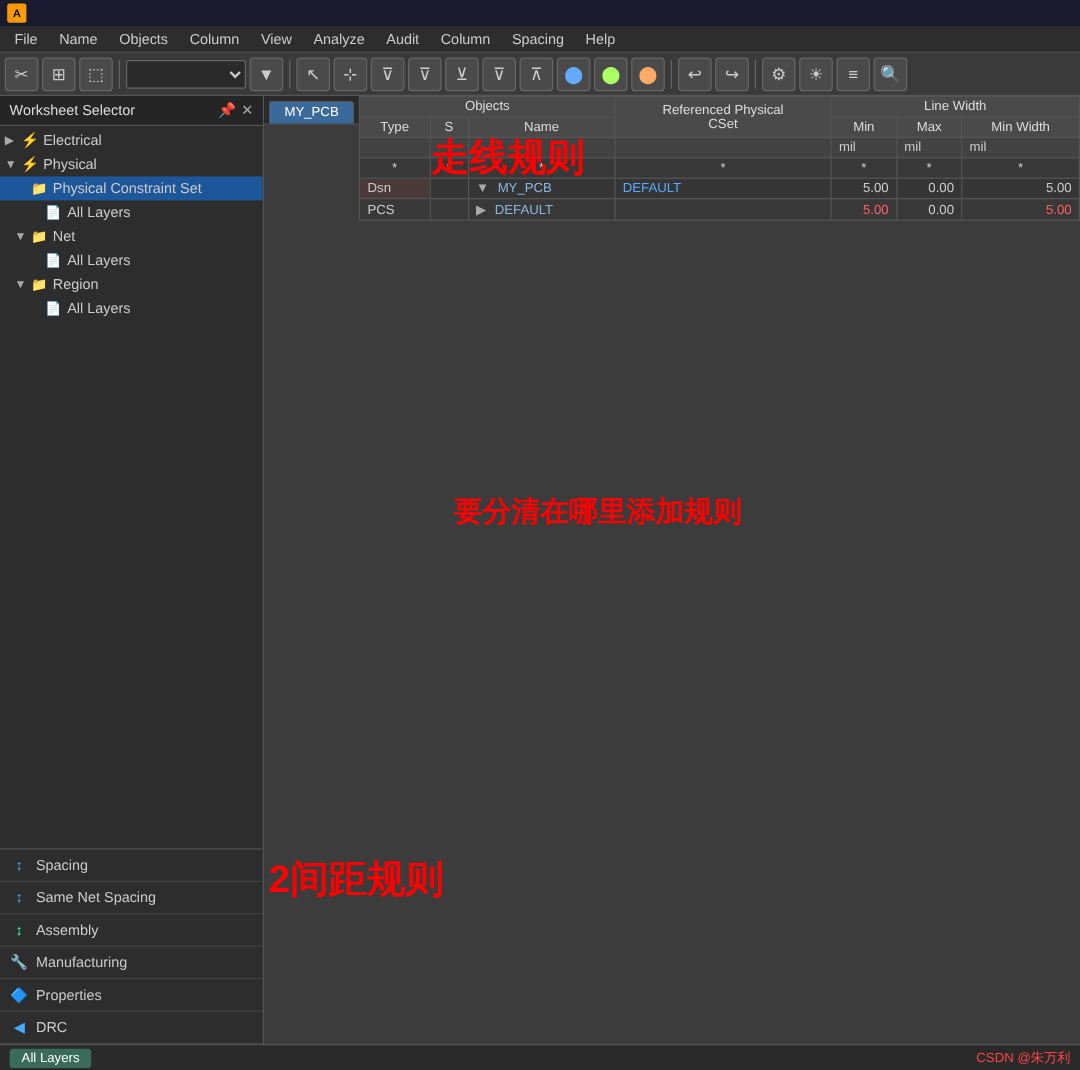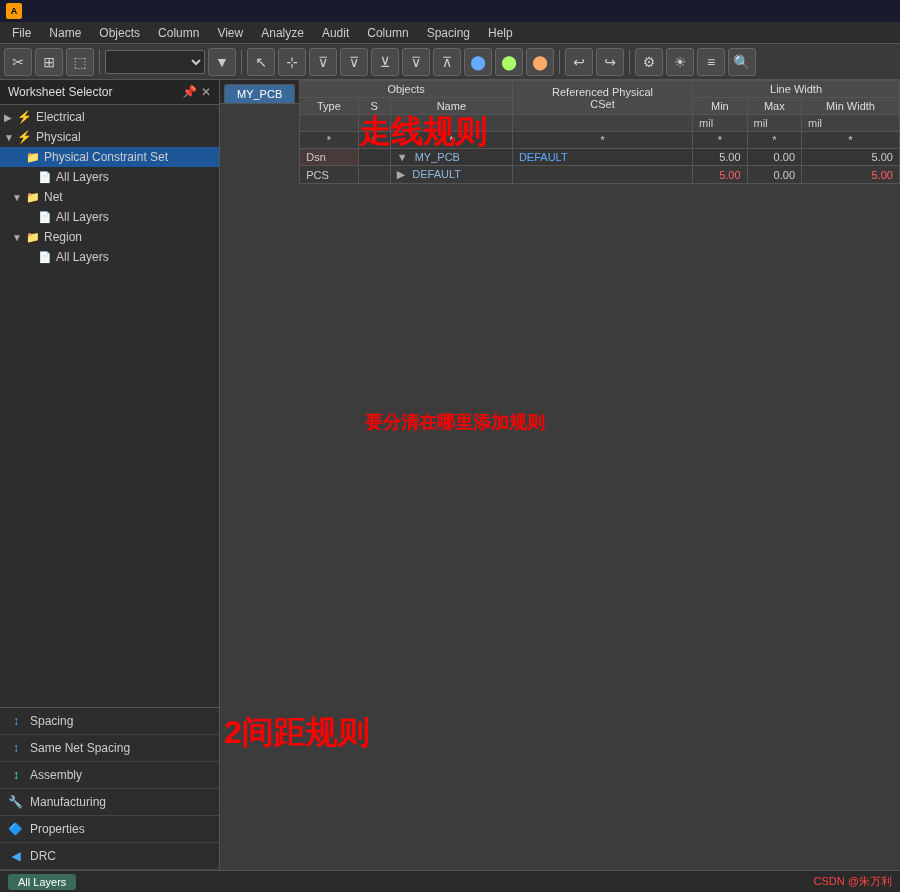--- a/index.html
+++ b/index.html
@@ -528,21 +528,21 @@
             <td></td>
             <td class="num-cell red-text">5.00</td>
             <td class="num-cell">0.00</td>
             <td class="num-cell red-text">5.00</td>
           </tr>
         </tbody>
       </table>
 
       <div class="annotation" style="top: 30px; left: 60px; font-size: 32px;">走线规则</div>
 
-      <div class="annotation2" style="top: 330px; left: 66px; font-size: 18px;">要分清在哪里添加规则</div>
+      <div class="annotation2" style="top: 330px; left: 79px; font-size: 24px;">要分清在哪里添加规则</div>
 
     </div>
 
     <div class="annotation" style="position: absolute; bottom: 115px; left: 4px; font-size: 32px; z-index: 20;">2间距规则</div>
 
   </div>
 </div>
 
 <div id="statusbar">
   <div class="status-tab">All Layers</div>

